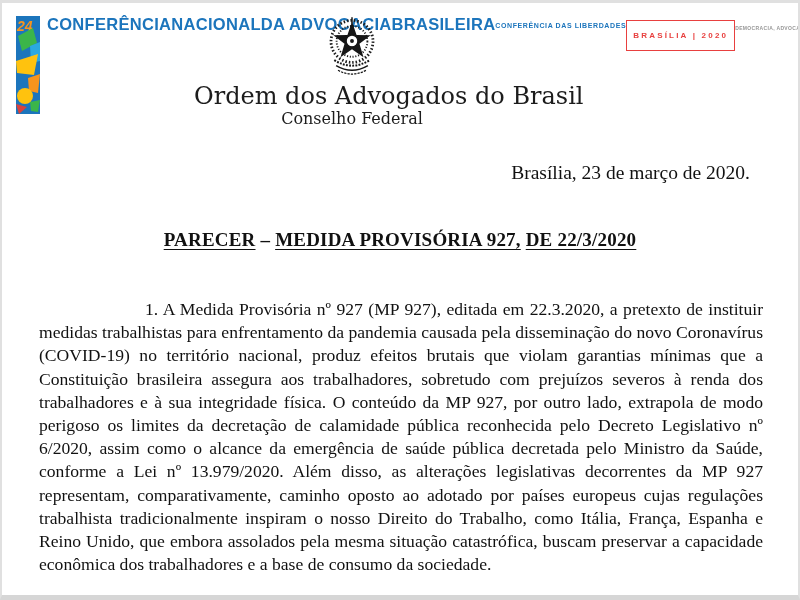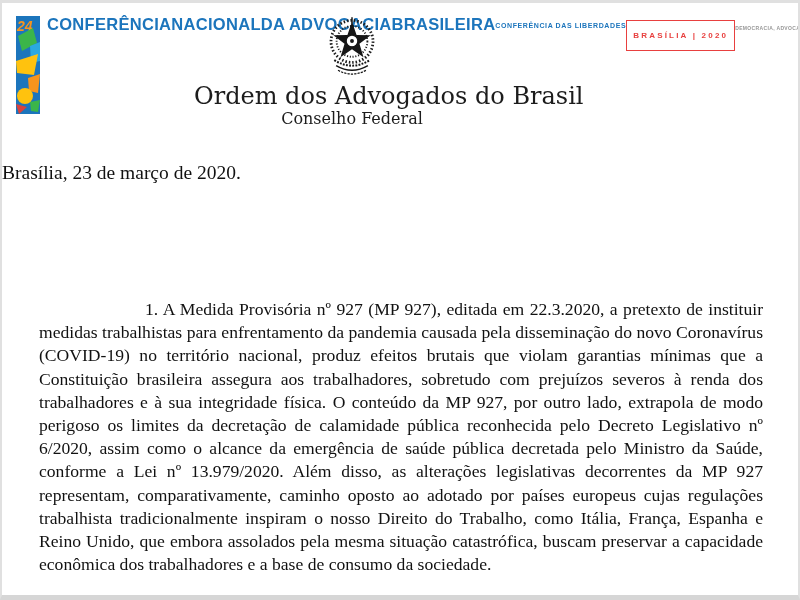--- a/index.html
+++ b/index.html
@@ -58,21 +58,21 @@
     font-size:16px;line-height:20px;white-space:nowrap;
   }
   .script-city{
     font-family:"DejaVu Serif", serif;font-style:italic;
     font-size:12.5px;line-height:16px;white-space:nowrap;
   }
 
   
   .date-line{
     position:absolute;top:159px;left:0;right:48px;
-    font-size:19.5px;
+    text-align:right;font-size:19.5px;
   }
 
   
   .doc-title{
     position:absolute;top:226px;left:0;width:100%;
     text-align:center;font-weight:bold;font-size:19px;
     letter-spacing:.2px;
   }
   .doc-title .u{text-decoration:underline;text-underline-offset:3px;}
 
@@ -128,16 +128,17 @@
         <path d="M13,54 Q30,64 47,54" fill="none" stroke="#161616" stroke-width="1.6"></path>
         <path d="M15,59 Q30,67 45,59" fill="none" stroke="#161616" stroke-width="1.3" stroke-dasharray="2.4 1.2"></path>
       </svg>
     </span>
     <div class="script-org">Ordem dos Advogados do Brasil</div>
     <div class="script-council">Conselho Federal</div>
   </div>
 
   <div class="date-line">Brasília, 23 de março de 2020.</div>
 
+  <div class="doc-title"><span class="u">PARECER</span><span> – </span><span class="u">MEDIDA PROVISÓRIA 927,</span><span> </span><span class="u">DE 22/3/2020</span></div>
 
   <p class="body-par">1. A Medida Provisória nº 927 (MP 927), editada em 22.3.2020, a pretexto de instituir medidas trabalhistas para enfrentamento da pandemia causada pela disseminação do novo Coronavírus (COVID-19) no território nacional, produz efeitos brutais que violam garantias mínimas que a Constituição brasileira assegura aos trabalhadores, sobretudo com prejuízos severos à renda dos trabalhadores e à sua integridade física. O conteúdo da MP 927, por outro lado, extrapola de modo perigoso os limites da decretação de calamidade pública reconhecida pelo Decreto Legislativo nº 6/2020, assim como o alcance da emergência de saúde pública decretada pelo Ministro da Saúde, conforme a Lei nº 13.979/2020. Além disso, as alterações legislativas decorrentes da MP 927 representam, comparativamente, caminho oposto ao adotado por países europeus cujas regulações trabalhista tradicionalmente inspiram o nosso Direito do Trabalho, como Itália, França, Espanha e Reino Unido, que embora assolados pela mesma situação catastrófica, buscam preservar a capacidade econômica dos trabalhadores e a base de consumo da sociedade.</p>
 
 </div>
 
 </body></html>

